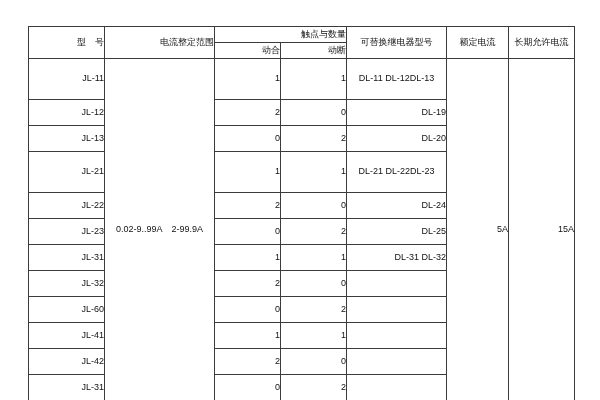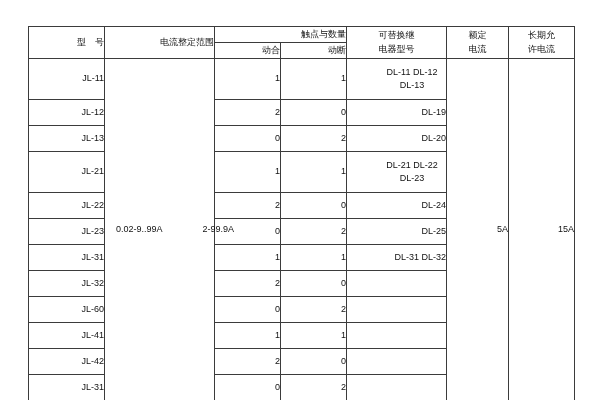--- a/index.html
+++ b/index.html
@@ -64,24 +64,24 @@
   .two-line {
     display: block;
     line-height: 1.5;
   }
   .model-col { width: 76px; }
   .range-col { width: 110px; }
   .contact-col { width: 66px; }
   .replace-col { width: 100px; }
   .rated-col { width: 62px; }
   .allow-col { width: 66px; }
-  .nowrap { white-space: nowrap; margin-left: 31px; }
+  .nowrap { white-space: nowrap; }
   .stacked {
     display: flex;
-    flex-direction: column;
+    flex-direction: row;
     justify-content: center;
     align-items: center;
     line-height: 1.55;
   }
   .range-inner {
     display: flex;
     flex-direction: row;
     justify-content: center;
     align-items: center;
     gap: 9px;

